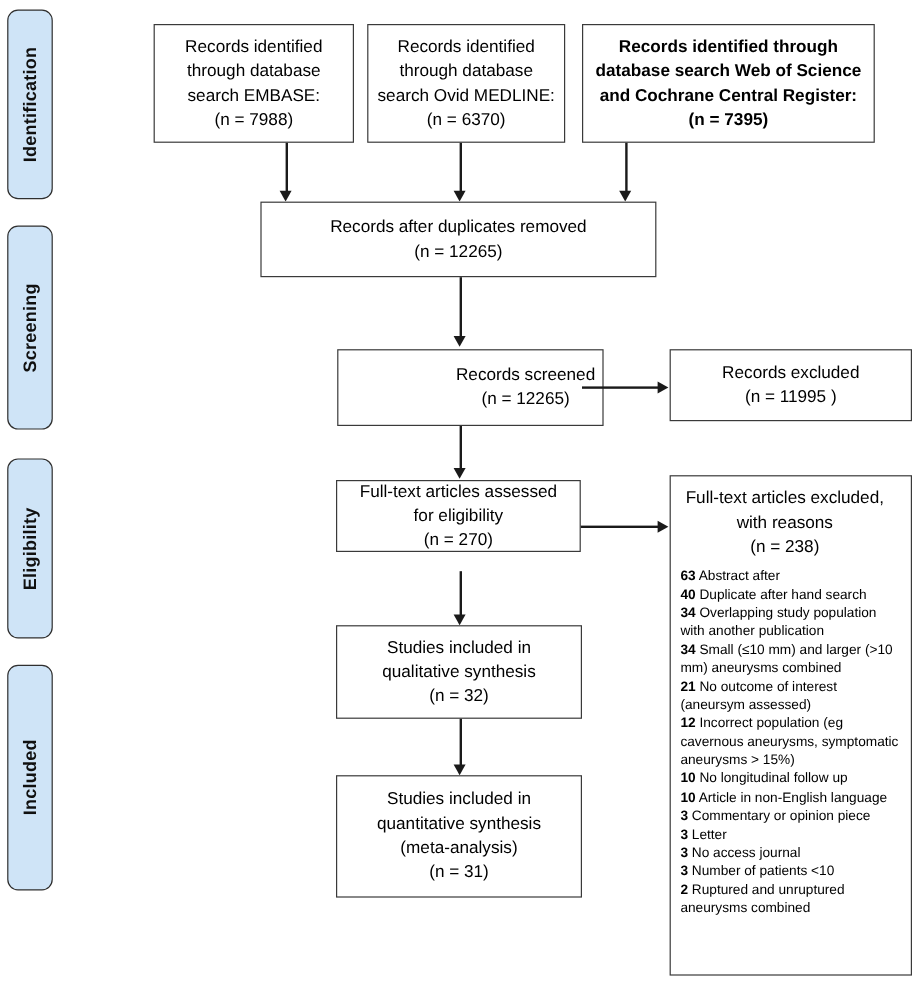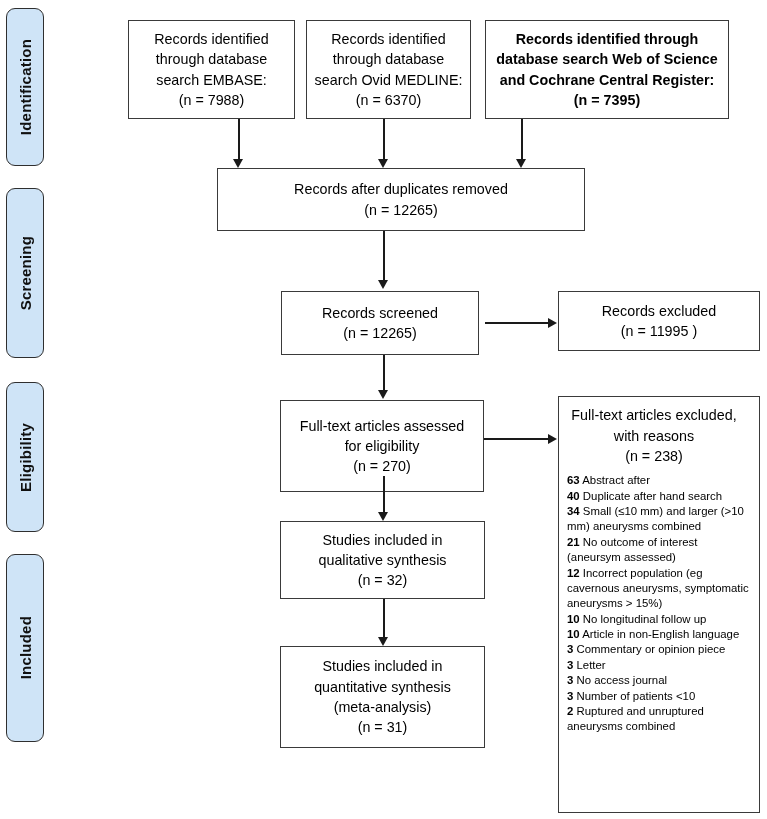--- a/index.html
+++ b/index.html
@@ -158,45 +158,45 @@
 
   <div class="vline" style="left:238px; top:119px; height:43px;"></div>
   <div class="arrow-down" style="left:233.3px; top:159px;"></div>
 
   <div class="vline" style="left:383px; top:119px; height:43px;"></div>
   <div class="arrow-down" style="left:378.3px; top:159px;"></div>
 
   <div class="vline" style="left:521px; top:119px; height:43px;"></div>
   <div class="arrow-down" style="left:516.3px; top:159px;"></div>
 
-  <div class="flow-box" style="left:217px; top:168px; width:368px; height:63px;">
+  <div class="flow-box" style="left:217px; top:168px; width:330px; height:63px;">
     <span class="box-text">Records after duplicates removed
 (n =  12265)</span>
   </div>
 
   <div class="vline" style="left:383px; top:231px; height:51px;"></div>
   <div class="arrow-down" style="left:378.3px; top:280px;"></div>
 
-  <div class="flow-box" style="left:281px; top:291px; width:198px; height:64px;">
+  <div class="flow-box" style="left:281px; top:291px; width:222px; height:64px;justify-content:flex-end;">
     <span class="box-text">Records screened
 (n =  12265)</span>
   </div>
 
   <div class="hline" style="left:485px; top:322px; width:64px;"></div>
   <div class="arrow-right" style="left:548px; top:317.5px;"></div>
 
   <div class="flow-box" style="left:558px; top:291px; width:202px; height:60px;">
     <span class="box-text">Records excluded
 (n =  11995 )</span>
   </div>
 
   <div class="vline" style="left:383px; top:355px; height:37px;"></div>
   <div class="arrow-down" style="left:378.3px; top:390px;"></div>
 
-  <div class="flow-box" style="left:280px; top:400px; width:204px; height:92px;">
+  <div class="flow-box" style="left:280px; top:400px; width:204px; height:60px;">
     <span class="box-text">Full-text articles assessed
 for eligibility
 (n = 270)</span>
   </div>
 
   <div class="hline" style="left:484px; top:438px; width:65px;"></div>
   <div class="arrow-right" style="left:548px; top:433.5px;"></div>
 
   <div class="reasons-box" style="left:558px; top:396px; width:202px; height:417px;">
     <div class="reasons-head">Full-text articles excluded,
@@ -206,20 +206,24 @@
       <div class="reason-item">
         <span class="reason-n">63</span>
         <span>Abstract after</span>
       </div>
       <div class="reason-item">
         <span class="reason-n">40</span>
         <span>Duplicate after hand search</span>
       </div>
       <div class="reason-item">
         <span class="reason-n">34</span>
+        <span>Overlapping study population with another publication</span>
+      </div>
+      <div class="reason-item">
+        <span class="reason-n">34</span>
         <span>Small (≤10 mm) and larger (&gt;10 mm) aneurysms combined</span>
       </div>
       <div class="reason-item">
         <span class="reason-n">21</span>
         <span>No outcome of interest (aneursym assessed)</span>
       </div>
       <div class="reason-item">
         <span class="reason-n">12</span>
         <span>Incorrect population (eg cavernous aneurysms, symptomatic aneurysms &gt; 15%)</span>
       </div>

